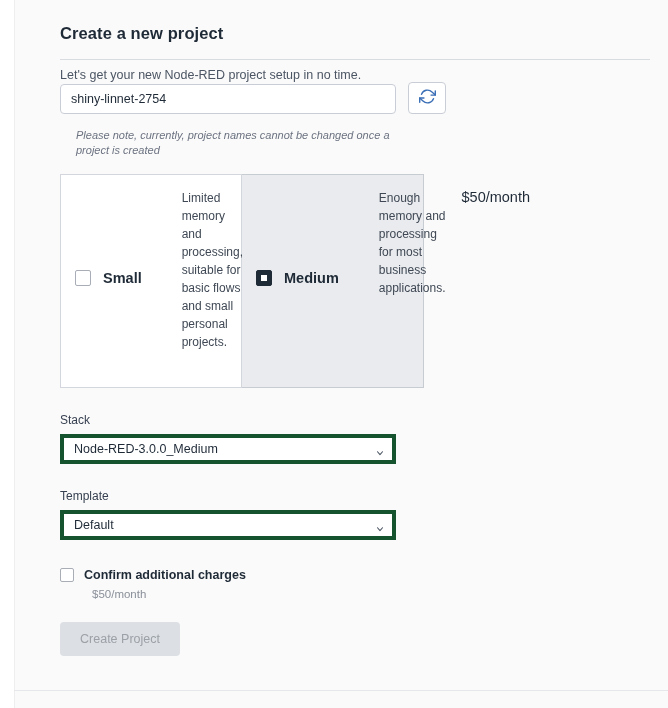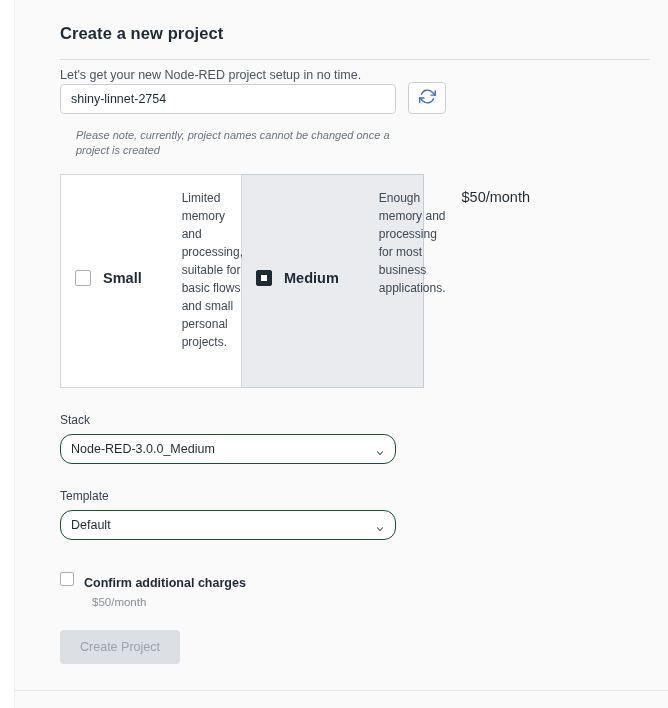--- a/index.html
+++ b/index.html
@@ -173,22 +173,22 @@
   }
   .select-wrap {
     position: relative;
     width: 336px;
     height: 30px;
   }
   .select-box {
     width: 336px;
     height: 30px;
     box-sizing: border-box;
-    border: 1px solid #14532d;
-    border-radius: 12px;
+    border: 4px solid #14532d;
+    border-radius: 0;
     background: #ffffff;
     padding: 0 28px 0 10px;
     font-size: 12.5px;
     color: #1f2a37;
     display: flex;
     align-items: center;
     cursor: pointer;
   }
   .chev {
     position: absolute;
@@ -207,21 +207,20 @@
     height: 14px;
     border: 1px solid #a8adb6;
     border-radius: 2px;
     background: #ffffff;
     box-sizing: border-box;
   }
   .confirm-label {
     font-size: 12.5px;
     font-weight: bold;
     color: #1f2a37;
-    margin-top: 8px;
   }
   .confirm-sub {
     margin-top: 6px;
     margin-left: 32px;
     font-size: 11.5px;
     color: #8a9099;
   }
   .create-btn {
     margin-top: 22px;
     width: 120px;

